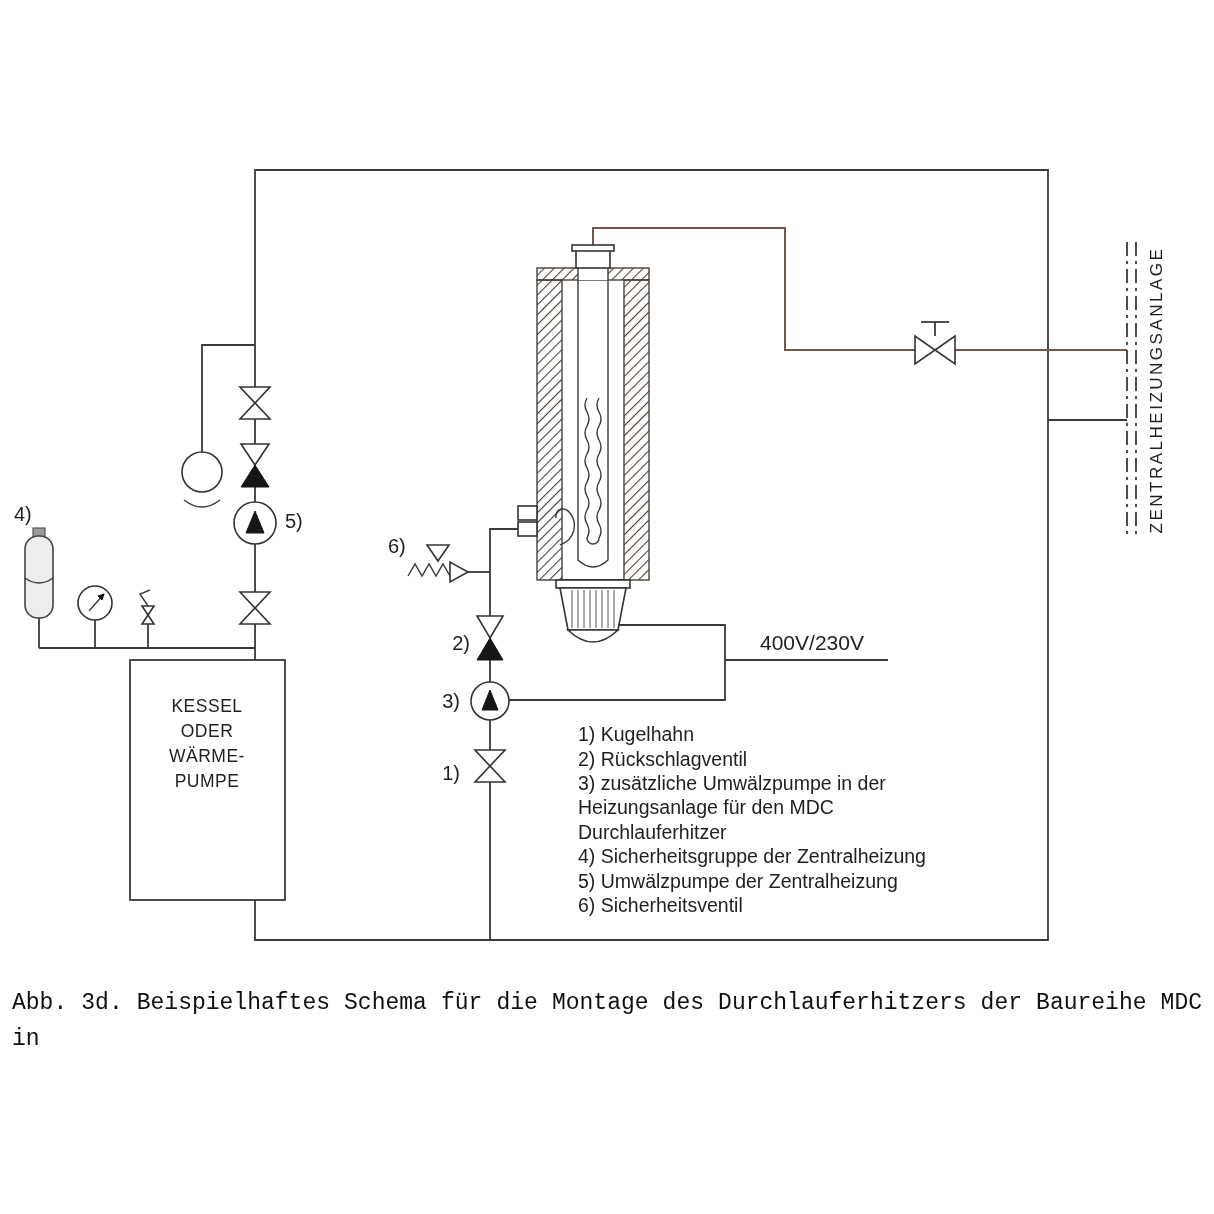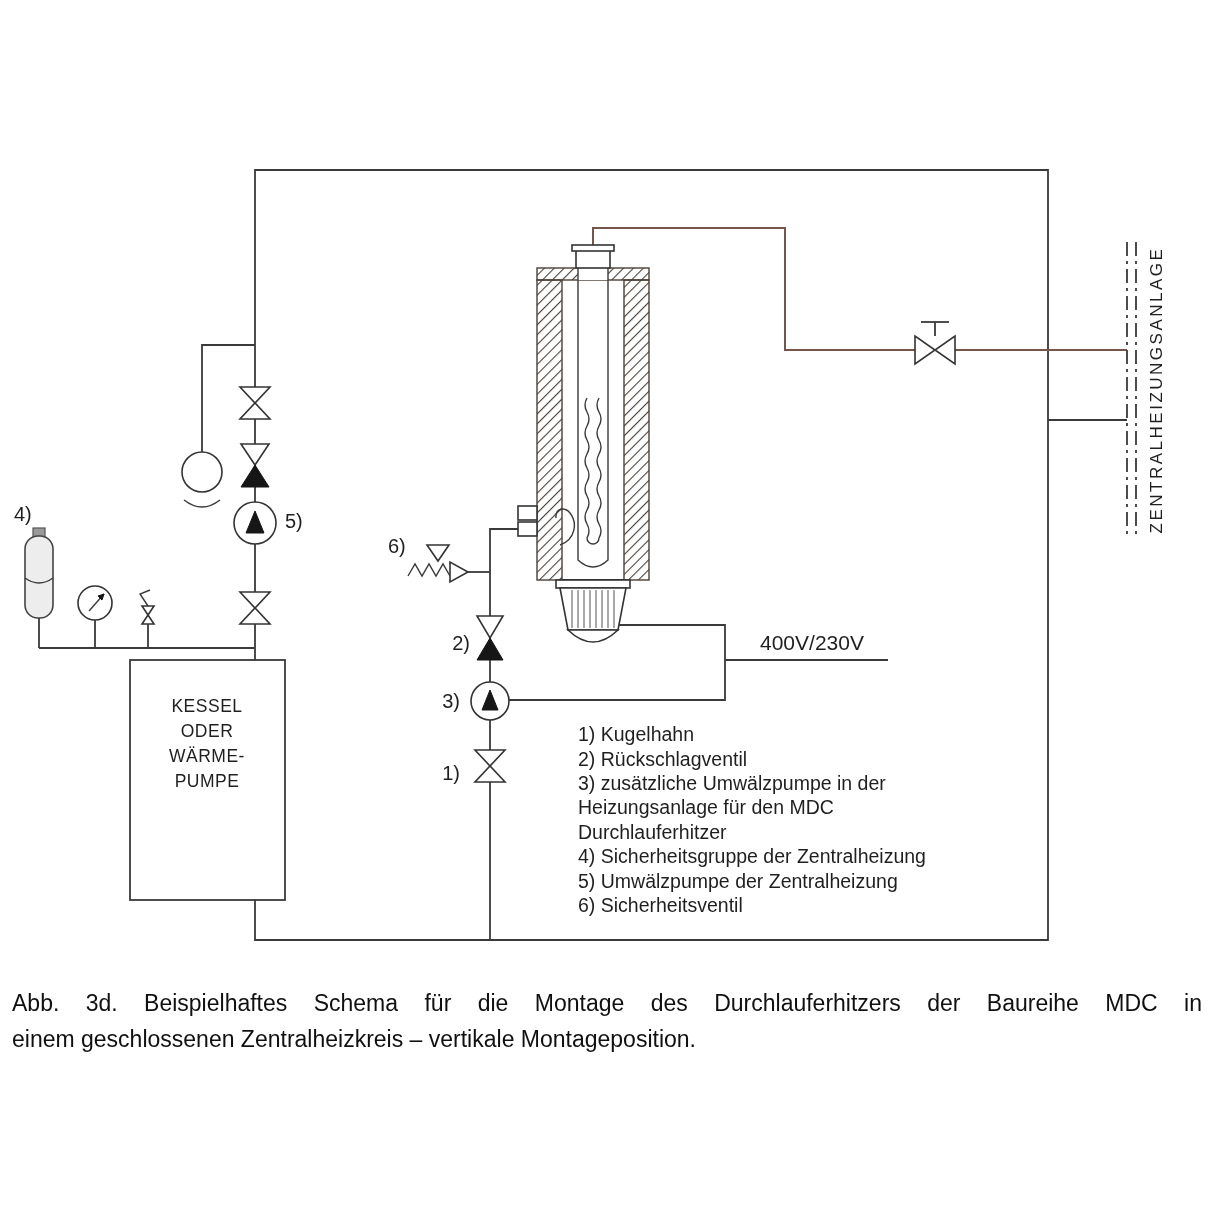--- a/index.html
+++ b/index.html
@@ -8,21 +8,21 @@
   svg text{font-family:"Liberation Sans",sans-serif;fill:#1f1f1f;}
   .lbl{font-size:20px;}
   .legend{font-size:19.5px;}
   .boiler-text{font-size:17.5px;letter-spacing:.5px;}
   .vlabel{font-size:17px;letter-spacing:2.5px;}
   .pipe{stroke:#3a3a3a;stroke-width:1.8;fill:none;}
   .sym{fill:#ffffff;stroke:#333333;stroke-width:1.6;}
   .fillsym{fill:#161616;stroke:#161616;stroke-width:1;}
   .thin{stroke:#3a3a3a;stroke-width:1.4;fill:none;}
   .caption{position:absolute;left:12px;top:986px;width:1190px;
-           font-family:Liberation Sans, sans-serif;font-size:23px;color:#101010;line-height:1.55;}
+           font-family:Liberation Mono, monospace;font-size:23px;color:#101010;line-height:1.55;}
   .caption .l1{display:block;text-align:justify;text-align-last:justify;}
   .caption .l2{display:block;text-align:left;}
 </style>
 </head>
 <body>
 
 <div class="page">
 
 <svg width="1214" height="965" viewBox="0 0 1214 965">
   <defs>
@@ -184,16 +184,15 @@
     <text class="legend" x="578" y="839">Durchlauferhitzer</text>
     <text class="legend" x="578" y="863">4) Sicherheitsgruppe der Zentralheizung</text>
     <text class="legend" x="578" y="888">5) Umwälzpumpe der Zentralheizung</text>
     <text class="legend" x="578" y="912">6) Sicherheitsventil</text>
   </g>
 </svg>
 
 
 <div class="caption">
   <span class="l1">Abb. 3d. Beispielhaftes Schema für die Montage des Durchlauferhitzers der Baureihe MDC in</span>
-  <span class="l2">einem geschlossenen Zentralheizkreis – vertikale Montageposition.</span>
 </div>
 
 </div>
 
 </body></html>

